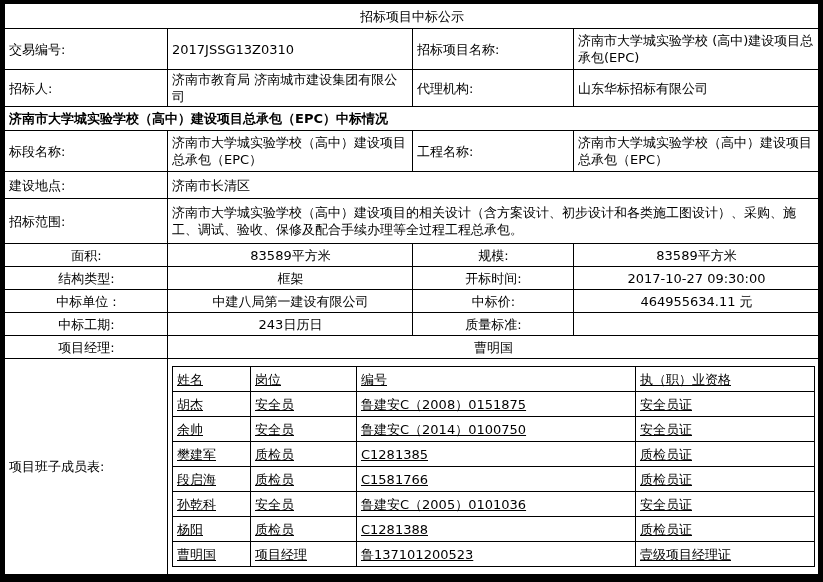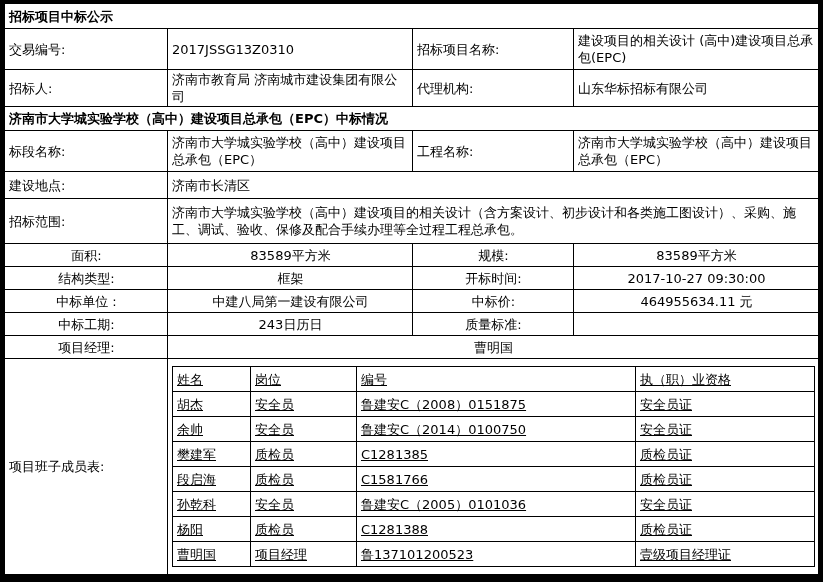--- a/index.html
+++ b/index.html
@@ -21,22 +21,22 @@
   table.main td{
     border:1px solid #000000;
     padding:1px 3px 1px 4px;
     font-size:13px;
     line-height:17px;
     vertical-align:middle;
     overflow:hidden;
     word-break:break-all;
   }
   td.title-cell{
-    font-weight:bold;
-    text-align:left;
+    font-weight:normal;
+    text-align:center;
     font-size:14px;
     height:22px;
     border-bottom:2px solid #000000;
   }
   td.section-cell{
     font-weight:bold;
     font-size:13px;
     height:21px;
     border-top:2px solid #000000;
     border-bottom:2px solid #000000;
@@ -80,21 +80,21 @@
 
     <tbody>
         <tr>
       <td class="title-cell" colspan="4">招标项目中标公示</td>
     </tr>
 
     <tr class="tall">
       <td>交易编号:</td>
       <td>2017JSSG13Z0310</td>
       <td>招标项目名称:</td>
-      <td>建设项目的相关设计 (高中)建设项目总承包(EPC)</td>
+      <td>济南市大学城实验学校 (高中)建设项目总承包(EPC)</td>
     </tr>
 
     <tr class="mid">
       <td>招标人:</td>
       <td>济南市教育局 济南城市建设集团有限公司</td>
       <td>代理机构:</td>
       <td>山东华标招标有限公司</td>
     </tr>
 
     <tr>

